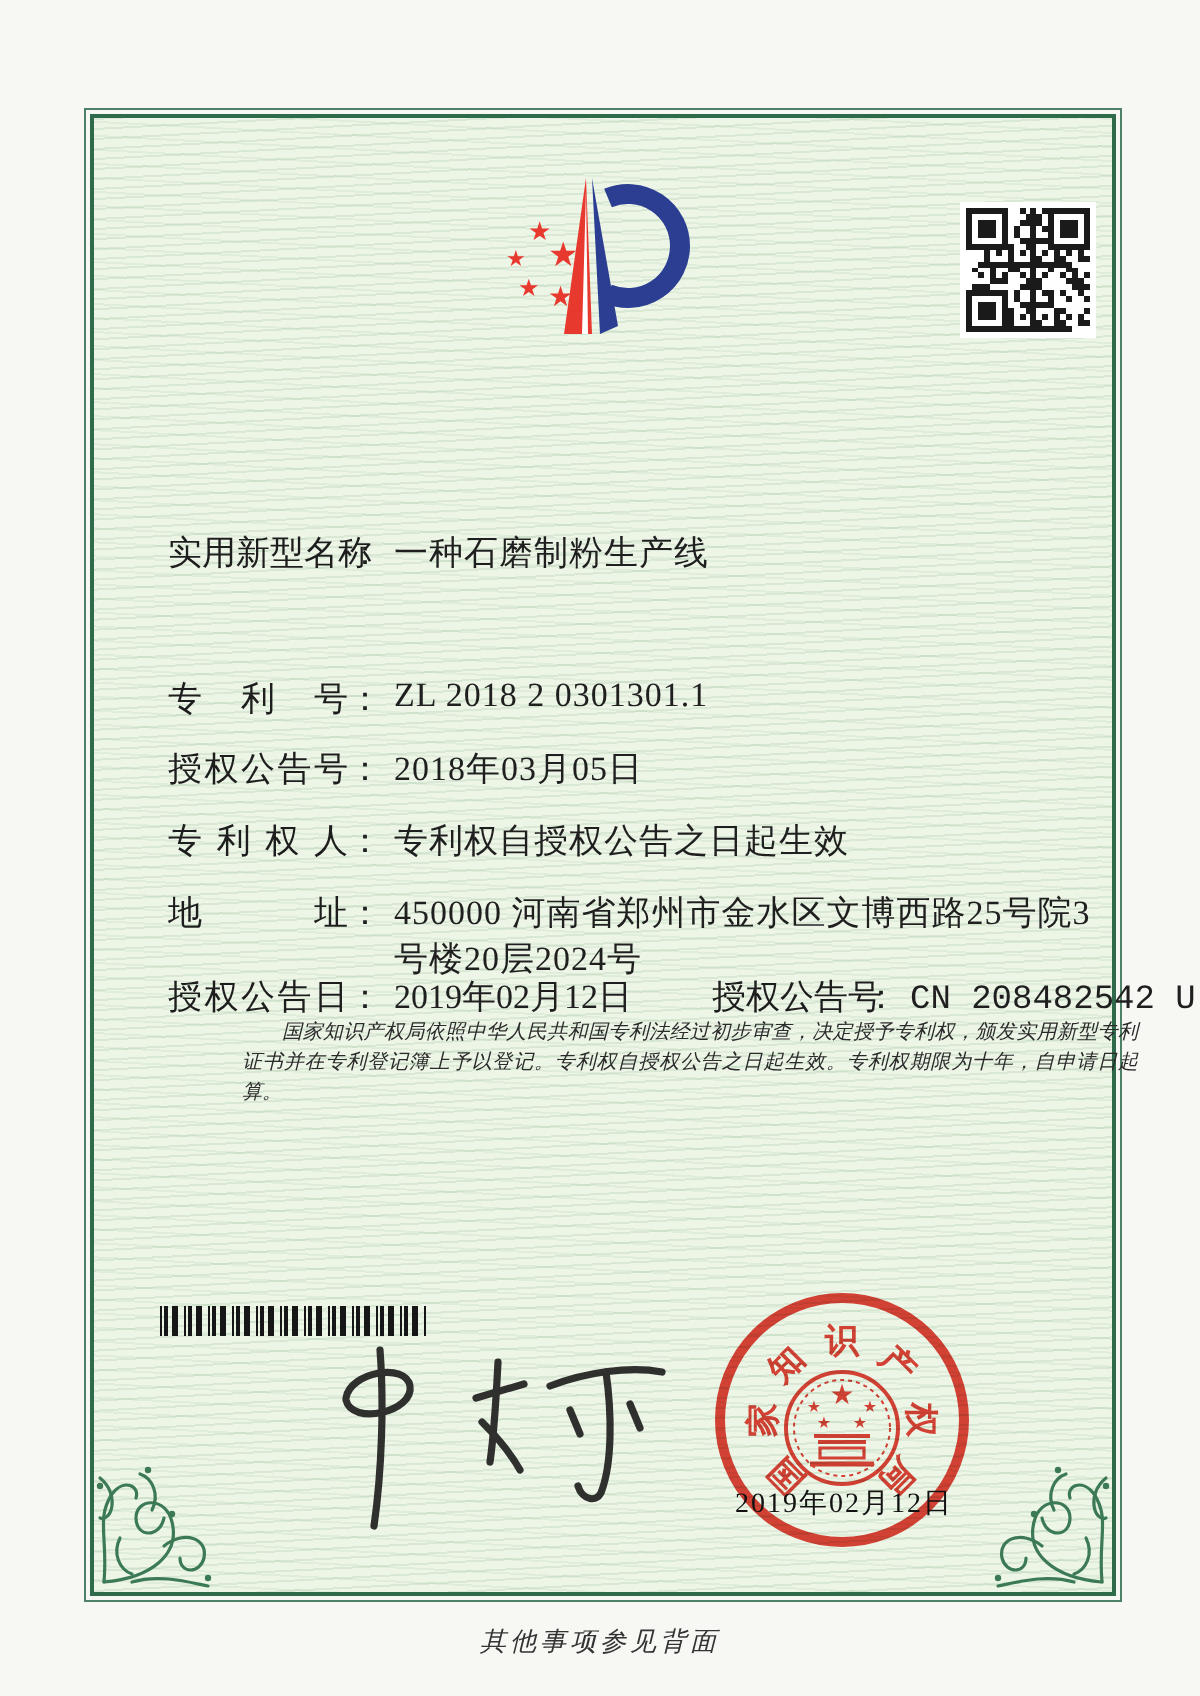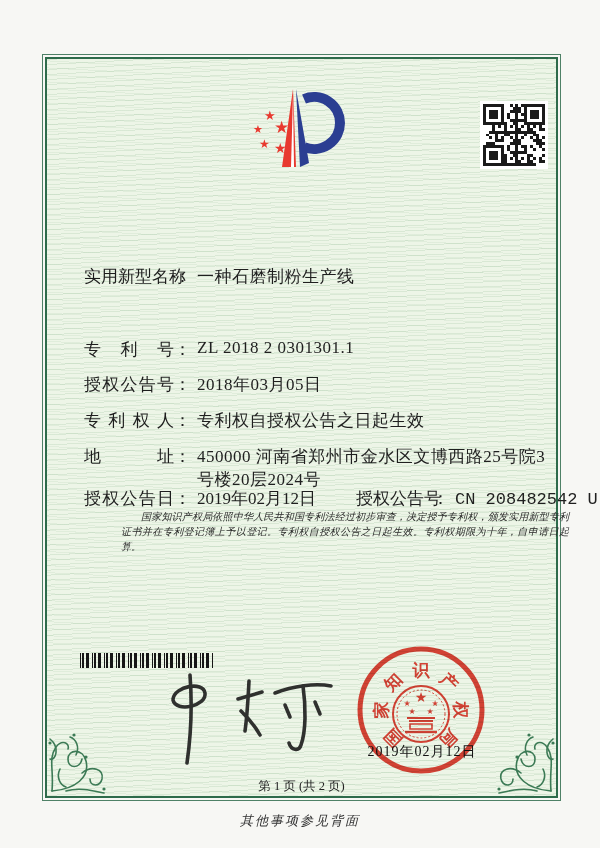--- a/index.html
+++ b/index.html
@@ -637,16 +637,15 @@
       <path d="M30,56 C34,48 30,40 24,38"></path>
     </g>
     <g fill="#3c7a55">
       <circle cx="4" cy="44" r="1.6"></circle>
         <circle cx="28" cy="36" r="1.6"></circle>
       <circle cx="58" cy="90" r="1.6"></circle>
         <circle cx="40" cy="58" r="1.6"></circle>
     </g>
   </svg>
 
-  <div class="abs page-info">第 1 页 (共 2 页)</div>
 </div>
 
 <div class="footer-note">其他事项参见背面</div>
 
 </body></html>

